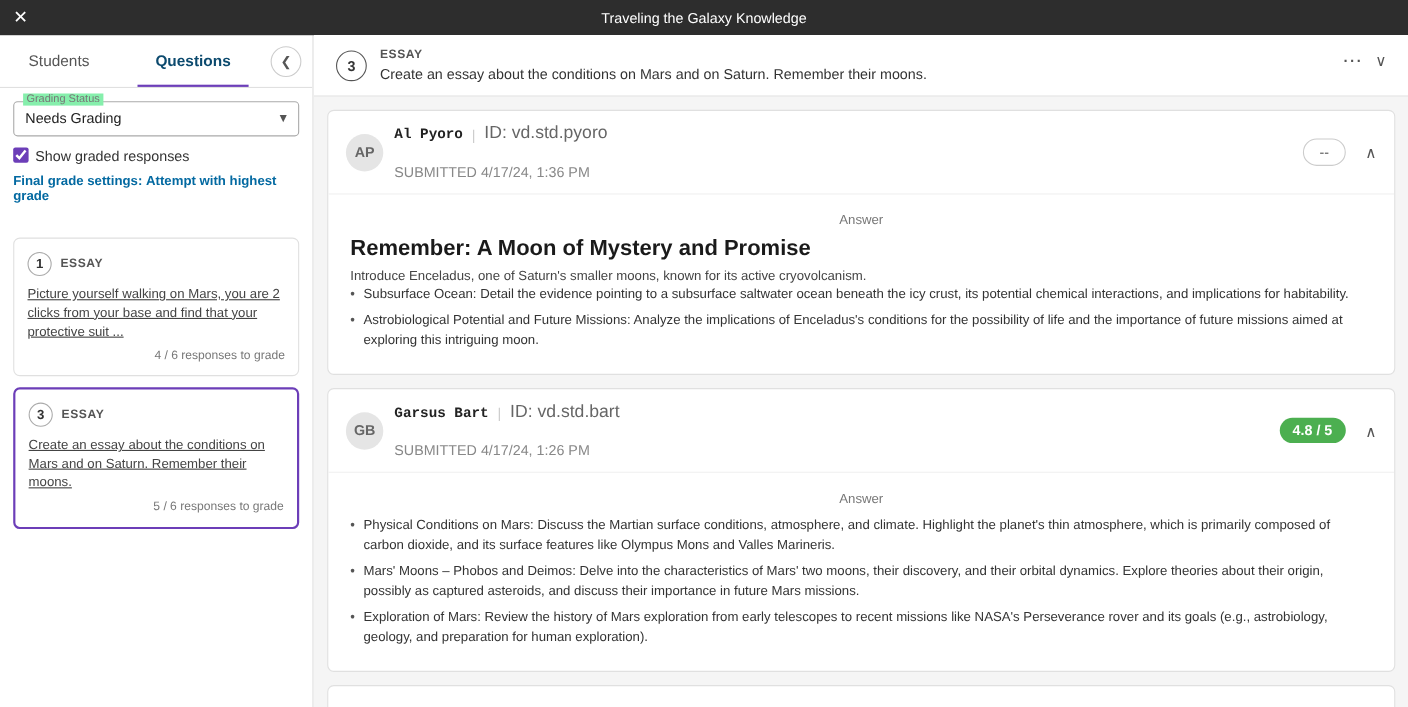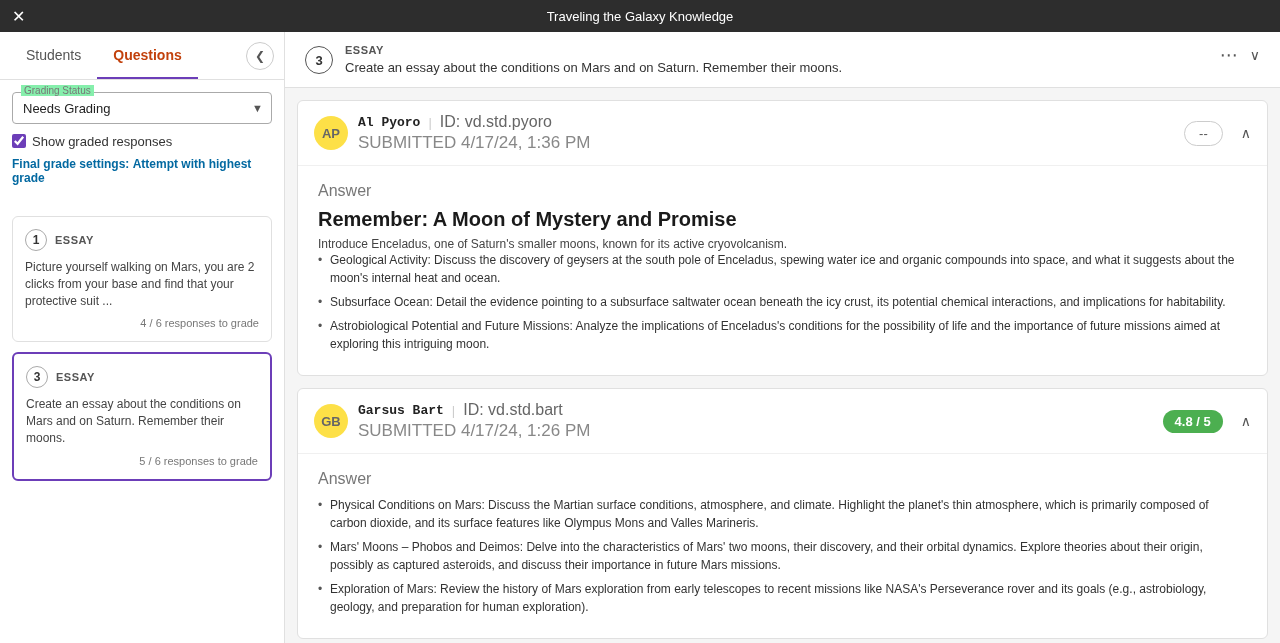--- a/index.html
+++ b/index.html
@@ -44,30 +44,31 @@
       overflow: hidden;
     }
 
     .tabs-header {
       display: flex;
       align-items: center;
       border-bottom: 1px solid #e0e0e0;
       padding: 0 10px;
       height: 48px;
       position: relative;
+      gap: 28px;
     }
     .tab-item {
       padding: 14px 16px;
       font-size: 14px;
       color: #555;
       cursor: pointer;
       border-bottom: 2px solid transparent;
     }
     .tab-item.active {
-      color: #c2410c;
+      color: #0c4a6e;
       font-weight: 600;
       border-bottom: 2px solid #6c3eb8;
     }
     .nav-arrow {
       position: absolute;
       right: 10px;
       background: none;
       border: 1px solid #ccc;
       border-radius: 50%;
       width: 28px;
@@ -145,20 +146,21 @@
       font-weight: 700;
       color: #555;
       text-transform: uppercase;
       letter-spacing: 0.5px;
     }
     .q-description {
       font-size: 12px;
       color: #444;
       line-height: 1.4;
       margin-bottom: 8px;
+      text-decoration: underline;
     }
     .q-responses {
       font-size: 11px;
       color: #777;
       text-align: right;
     }
 
     
     .content-area {
       flex: 1;
@@ -240,21 +242,21 @@
       padding: 12px 16px;
       display: flex;
       align-items: center;
       gap: 10px;
       border-bottom: 1px solid #f0f0f0;
     }
     .avatar {
       width: 34px;
       height: 34px;
       border-radius: 50%;
-      background: #fde047;
+      background: #e5e5e5;
       flex-shrink: 0;
       display: flex;
       align-items: center;
       justify-content: center;
       font-size: 13px;
       font-weight: 600;
       color: #666;
     }
     .student-info {
       flex: 1;
@@ -268,23 +270,23 @@
     .student-name {
       font-weight: 600;
       color: #222;
       font-family: Liberation Mono, monospace;
     }
     .student-id {
       color: #666;
       font-size: 16px;
     }
     .submitted-row {
-      font-size: 17px;
+      font-size: 13px;
       color: #888;
-      margin-top: 2px;
+      margin-top: 18px;
     }
     .grade-badge {
       background: #4caf50;
       color: white;
       border-radius: 20px;
       padding: 4px 12px;
       font-size: 13px;
       font-weight: 600;
     }
     .grade-dash-btn {
@@ -302,23 +304,24 @@
       cursor: pointer;
       font-size: 14px;
       color: #555;
       margin-left: 8px;
     }
 
     .response-body {
       padding: 16px 20px;
     }
     .answer-label {
-      font-size: 16px;
+      font-size: 12px;
       color: #777;
       margin-bottom: 8px;
+      text-align: center;
     }
     .answer-title {
       font-size: 20px;
       font-weight: 700;
       color: #1a1a1a;
       margin-bottom: 6px;
     }
     .answer-intro {
       font-size: 12px;
       color: #444;
@@ -464,21 +467,20 @@
           <div class="submitted-row">SUBMITTED 4/17/24, 1:36 PM</div>
         </div>
         <button class="grade-dash-btn">--</button>
         <button class="collapse-btn">∧</button>
       </div>
       <div class="response-body">
         <div class="answer-label">Answer</div>
         <div class="answer-title">Remember: A Moon of Mystery and Promise</div>
         <div class="answer-intro">Introduce Enceladus, one of Saturn's smaller moons, known for its active cryovolcanism.</div>
         <ul class="answer-bullets">
-          <li>Geological Activity: Discuss the discovery of geysers at the south pole of Enceladus, spewing water ice and organic compounds into space, and what it suggests about the moon's internal heat and ocean.</li>
           <li>Subsurface Ocean: Detail the evidence pointing to a subsurface saltwater ocean beneath the icy crust, its potential chemical interactions, and implications for habitability.</li>
           <li>Astrobiological Potential and Future Missions: Analyze the implications of Enceladus's conditions for the possibility of life and the importance of future missions aimed at exploring this intriguing moon.</li>
         </ul>
       </div>
     </div>
 
     <div class="response-card">
       <div class="response-header">
         <div class="avatar">GB</div>
         <div class="student-info">

